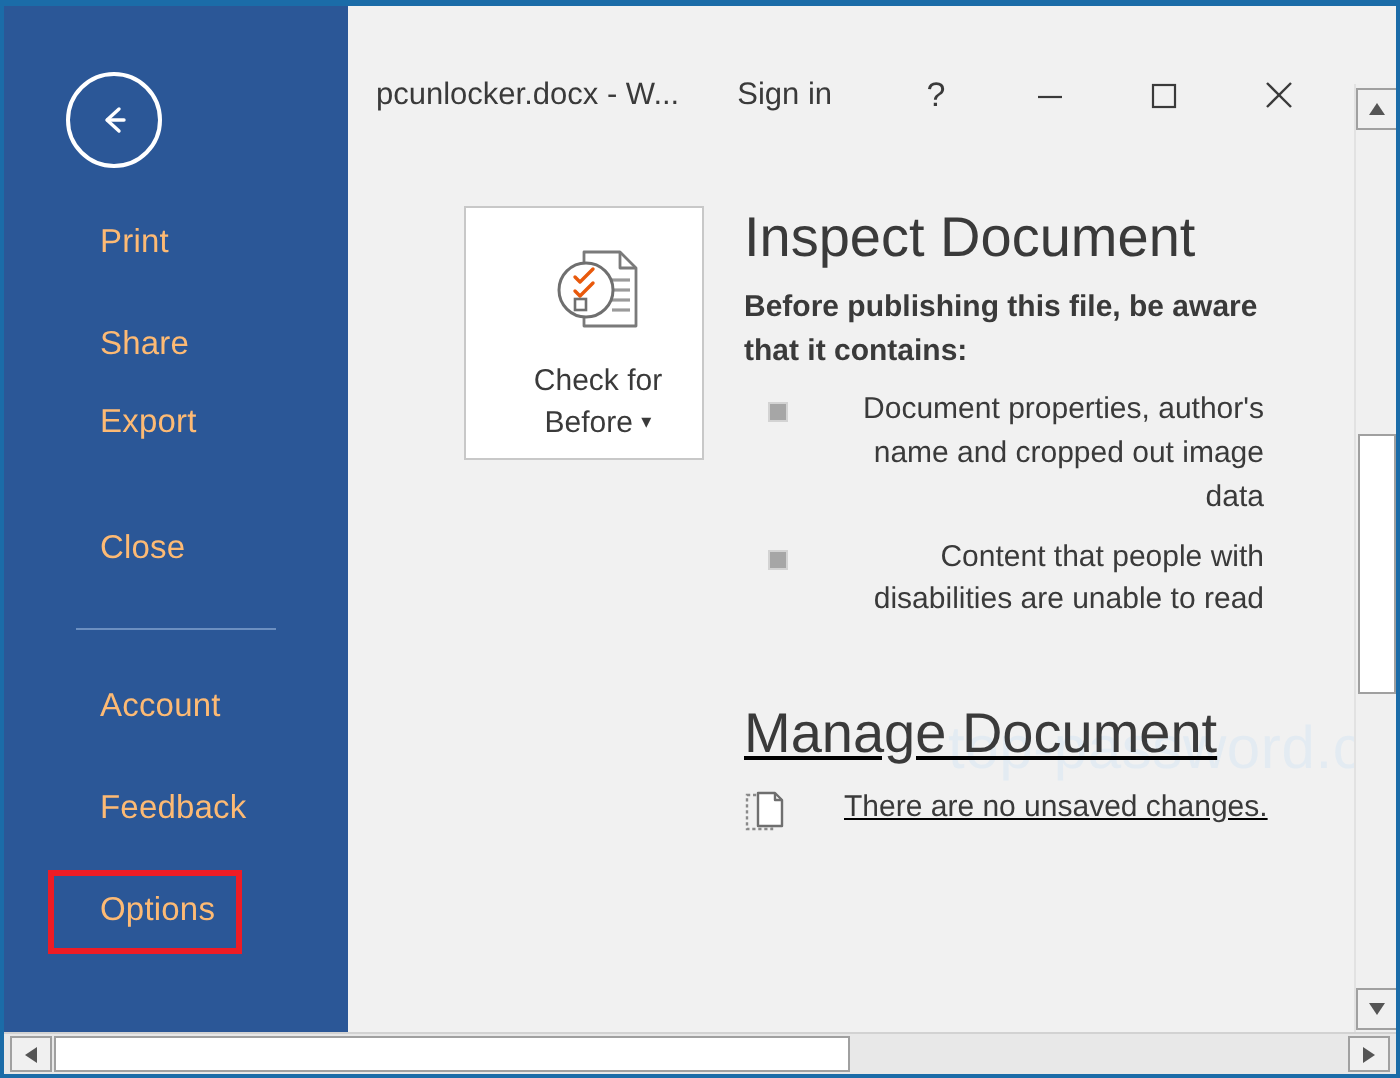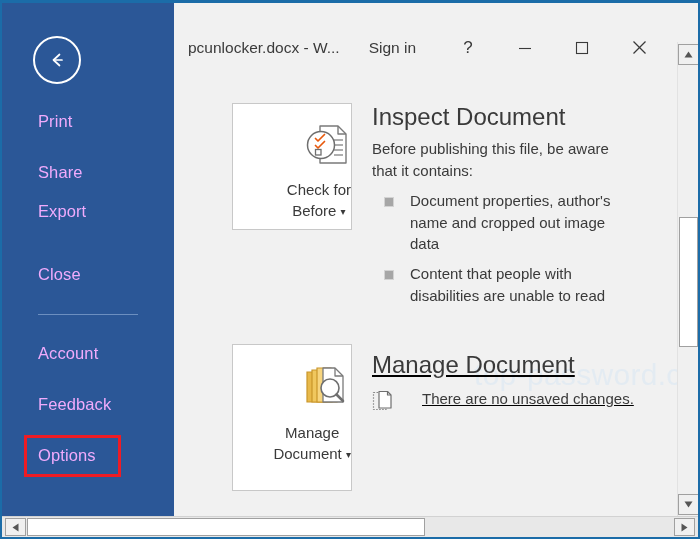--- a/index.html
+++ b/index.html
@@ -38,22 +38,22 @@
     cursor: pointer;
     display: flex; align-items: center; justify-content: center;
   }
   #back-btn svg { display:block; }
 
   .rail-item {
     position: absolute;
     left: 0;
     width: 172px; height: 33px;
     display: flex; align-items: center;
-    padding-left: 36px;
-    color: #f0abfc;
+    padding-left: 48px;
+    color: #fdba74;
     font-size: 16.5px;
     letter-spacing: .1px;
     cursor: pointer;
     white-space: nowrap;
   }
 
   #rail-divider {
     position: absolute;
     left: 36px; top: 311px;
     width: 100px; height: 1px;
@@ -129,21 +129,21 @@
   }
 
   
   .tile {
     position: absolute;
     width: 120px;
     background: #ffffff;
     border: 1px solid #c8c8c8;
     display: flex;
     flex-direction: column;
-    align-items: flex-end;
+    align-items: center;
     cursor: pointer;
     z-index: 2;
     padding-left: 14px;
   }
   .tile-icon { margin-top: 19px; }
   .tile-label {
     margin-top: 8px;
     margin-bottom: 12px;
     font-size: 15px;
     color: #3a3a3a;
@@ -154,40 +154,42 @@
 
   #tile-inspect { left: 58px; top: 61px; height: 127px; }
   #tile-manage  { left: 58px; top: 302px; height: 147px; }
 
   
   .section { position: absolute; z-index: 2; }
   #sec-inspect { left: 198px; top: 62px; width: 260px; }
   #sec-manage  { left: 198px; top: 310px; width: 280px; text-decoration: underline; }
 
   .sec-title {
-    font-size: 24px;
+    font-size: 28px;
     font-weight: normal;
     color: #3a3a3a;
     line-height: 1.1;
     white-space: nowrap;
   }
   .sec-sub {
     margin-top: 8px;
     font-size: 15px;
     color: #3a3a3a;
     line-height: 1.45;
+    font-weight: bold;
   }
   .bullets { margin-top: 8px; list-style: none; }
   .bullets li {
     position: relative;
     padding-left: 38px;
     margin-bottom: 8px;
     font-size: 15px;
     color: #3a3a3a;
     line-height: 1.45;
+    text-align: right;
   }
   .bullets li::before {
     content: "";
     position: absolute;
     left: 12px; top: 7px;
     width: 8px; height: 8px;
     background: #a6a6a6;
     border: 1px solid #d3d3d3;
   }
   .status-row {
@@ -346,38 +348,20 @@
 
     <div class="section" id="sec-inspect">
       <div class="sec-title">Inspect Document</div>
       <div class="sec-sub">Before publishing this file, be aware that it contains:</div>
       <ul class="bullets">
         <li>Document properties, author's name and cropped out image data</li>
         <li>Content that people with disabilities are unable to read</li>
       </ul>
     </div>
 
-    <div class="tile" id="tile-manage">
-      <div class="tile-icon">
-        <svg width="52" height="46" viewBox="0 0 52 46">
-          <path d="M8 8 H22 L28 14 V38 H8 Z" fill="#e8b94a" stroke="#c9962a" stroke-width="1.2"></path>
-          <path d="M13 6 H27 L33 12 V38 H13 Z" fill="#f0c75e" stroke="#c9962a" stroke-width="1.2"></path>
-          <path d="M18 4 H32 L38 10 V38 H18 Z" fill="#f7d57f" stroke="#c9962a" stroke-width="1.2"></path>
-          <path d="M24 4 H36 L44 12 V38 H24 Z" fill="#ffffff" stroke="#7a7a7a" stroke-width="1.3" stroke-linejoin="round"></path>
-          <path d="M36 4 V12 H44" fill="none" stroke="#7a7a7a" stroke-width="1.3" stroke-linejoin="round"></path>
-          <circle cx="31" cy="24" r="9" fill="#ffffff" stroke="#6f6f6f" stroke-width="1.6"></circle>
-          <line x1="37.5" y1="30.5" x2="44" y2="37" stroke="#6f6f6f" stroke-width="2.6" stroke-linecap="round"></line>
-        </svg>
-      </div>
-      <div class="tile-label">
-        <span>Manage</span><br>
-        <span>Document</span>
-        <span class="caret">▾</span>
-      </div>
-    </div>
 
     <div class="section" id="sec-manage">
       <div class="sec-title">Manage Document</div>
       <div class="status-row">
         <svg width="21" height="22" viewBox="0 0 21 22">
           <path d="M1.5 2.5 H11 L14 5.5 V19.5 H1.5 Z" fill="none" stroke="#8a8a8a" stroke-width="1.2" stroke-dasharray="1.6 1.4"></path>
           <path d="M7 1.5 H15.5 L19 5 V18 H7 Z" fill="#ffffff" stroke="#6f6f6f" stroke-width="1.2" stroke-linejoin="round"></path>
           <path d="M15.5 1.5 V5 H19" fill="none" stroke="#6f6f6f" stroke-width="1.2" stroke-linejoin="round"></path>
         </svg>
         <span>There are no unsaved changes.</span>

